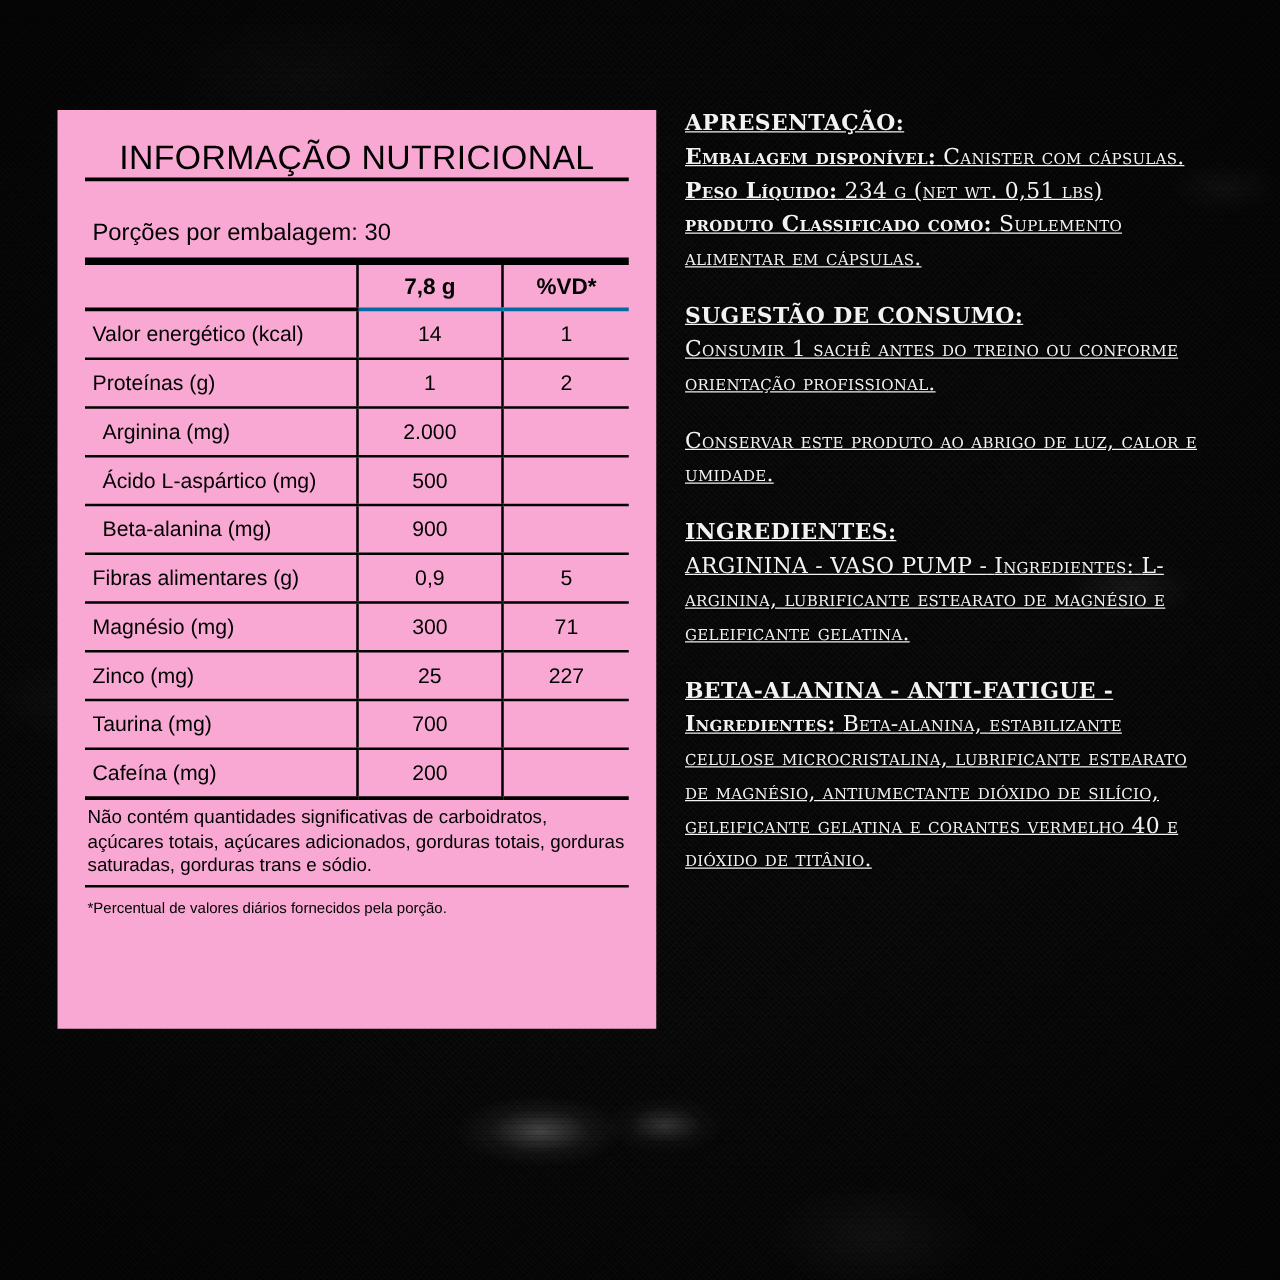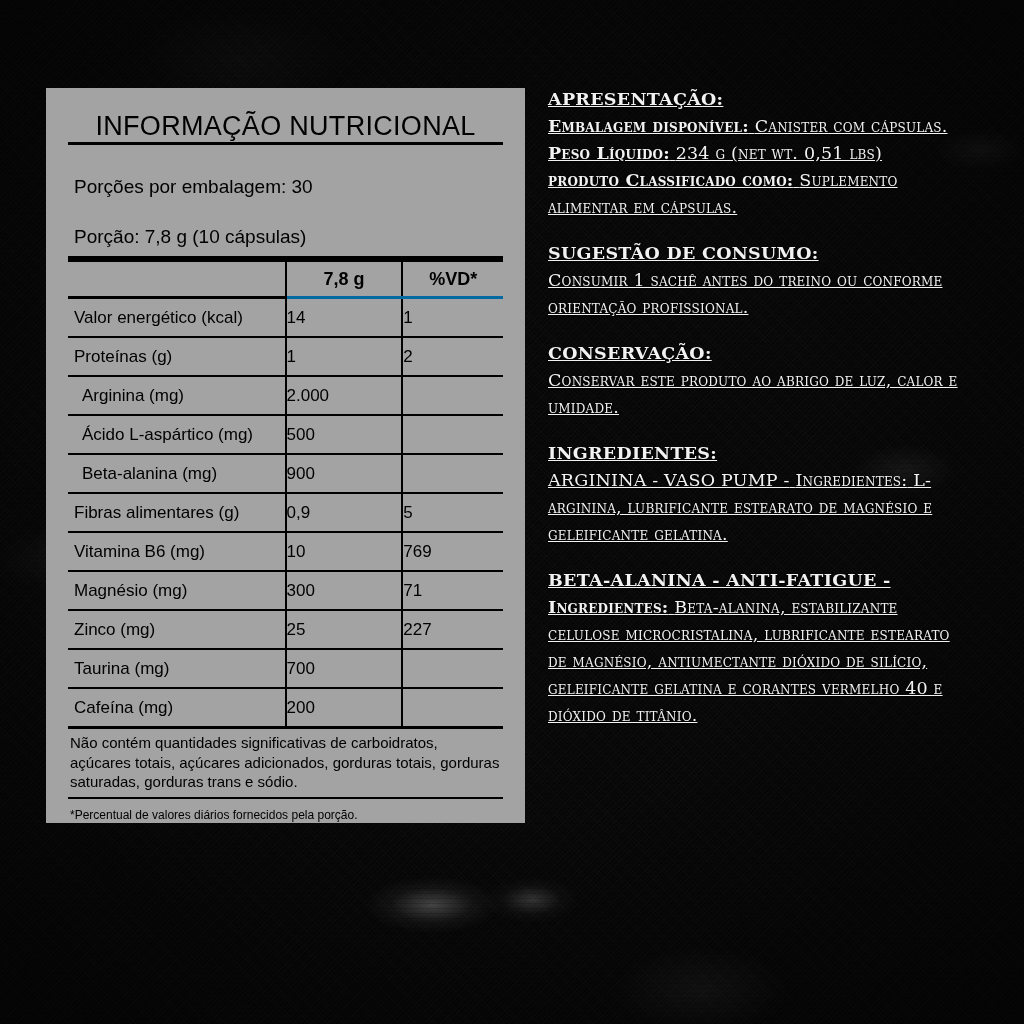--- a/index.html
+++ b/index.html
@@ -46,21 +46,21 @@
     pointer-events: none;
   }
 
   
   #nutrition-panel {
     position: absolute;
     left: 46px;
     top: 88px;
     width: 479px;
     height: 735px;
-    background: #a3a3a3;
+    background: #f9a8d4;
     color: #000000;
     box-sizing: border-box;
   }
   #panel-title {
     text-align: center;
     font-size: 27px;
     font-weight: 400;
     letter-spacing: 0.3px;
     margin: 23px 0 0 0;
     padding: 0 10px;
@@ -109,21 +109,21 @@
     height: 34px;
   }
   #nutrition-table thead th.th-name { border-bottom: 3px solid #000; }
   #nutrition-table tbody tr:last-child td { border-bottom: 3px solid #000; }
 
   .cell-name {
     text-align: left;
     padding-left: 6px !important;
   }
   .cell-name.indent { padding-left: 14px !important; }
-  .cell-amt, .cell-vd { }
+  .cell-amt, .cell-vd { text-align: center; }
 
   .col-div-l { border-left: 2px solid #000; }
 
   #disclaimer {
     font-size: 15px;
     line-height: 19.5px;
     padding: 4px 2px 5px 2px;
   }
   #footnote {
     font-size: 12px;
@@ -176,21 +176,20 @@
 <div id="nutrition-panel">
 
   <h1 id="panel-title">INFORMAÇÃO NUTRICIONAL</h1>
 
   <div id="panel-inner">
 
     <div class="rule-med"></div>
 
     <div id="serving-info">
       <div>Porções por embalagem: 30</div>
-      <div>Porção: 7,8 g (10 cápsulas)</div>
     </div>
 
     <div class="rule-thick"></div>
 
     <table id="nutrition-table">
       <colgroup>
         <col class="c-name">
         <col class="c-amt">
         <col class="c-vd">
       </colgroup>
@@ -226,25 +225,20 @@
             <td class="cell-name indent">Beta-alanina (mg)</td>
             <td class="cell-amt col-div-l">900</td>
             <td class="cell-vd col-div-l"></td>
           </tr>
           <tr>
             <td class="cell-name">Fibras alimentares (g)</td>
             <td class="cell-amt col-div-l">0,9</td>
             <td class="cell-vd col-div-l">5</td>
           </tr>
           <tr>
-            <td class="cell-name">Vitamina B6 (mg)</td>
-            <td class="cell-amt col-div-l">10</td>
-            <td class="cell-vd col-div-l">769</td>
-          </tr>
-          <tr>
             <td class="cell-name">Magnésio (mg)</td>
             <td class="cell-amt col-div-l">300</td>
             <td class="cell-vd col-div-l">71</td>
           </tr>
           <tr>
             <td class="cell-name">Zinco (mg)</td>
             <td class="cell-amt col-div-l">25</td>
             <td class="cell-vd col-div-l">227</td>
           </tr>
           <tr>
@@ -284,21 +278,20 @@
       <span>Suplemento alimentar em cápsulas.</span>
     </div>
   </div>
 
   <div class="section">
     <div class="heading">SUGESTÃO DE CONSUMO:</div>
     <div class="body">Consumir 1 sachê antes do treino ou conforme orientação profissional.</div>
   </div>
 
   <div class="section">
-    <div class="heading">CONSERVAÇÃO:</div>
     <div class="body">Conservar este produto ao abrigo de luz, calor e umidade.</div>
   </div>
 
   <div class="section">
     <div class="heading">INGREDIENTES:</div>
     <div class="body">
       <span class="upper">arginina - vaso pump -</span>
       <span>Ingredientes:</span>
       <span>L-arginina, lubrificante estearato de magnésio e geleificante gelatina.</span>
     </div>

